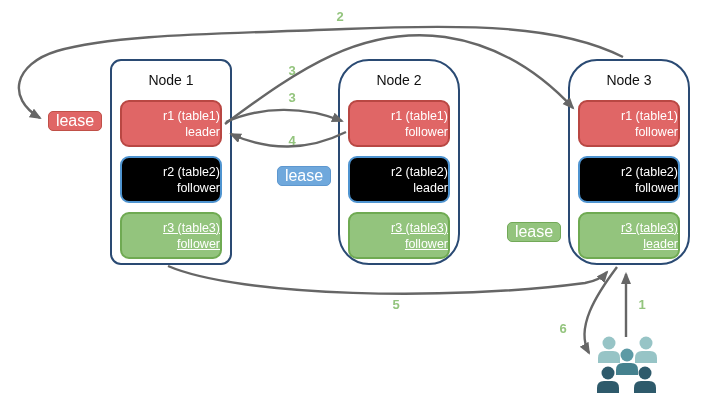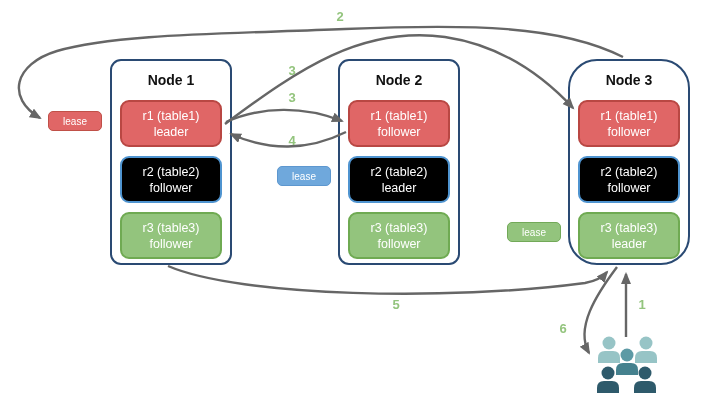--- a/index.html
+++ b/index.html
@@ -19,59 +19,59 @@
     width: 122px;
     height: 206px;
     box-sizing: border-box;
     background: #ffffff;
     border: 2px solid #2a4a73;
     border-radius: 11px;
     padding: 11px 8px 0 8px;
     z-index: 1;
   }
   .node-1 { left: 110px; }
-  .node-2 { left: 338px; }
+  .node-2 { left: 338px; border-radius: 31px; }
   .node-3 { left: 568px; border-radius: 29px; }
   .node-title {
     text-align: center;
     font-size: 14px;
-    font-weight: bold;
+    font-weight: normal;
     color: #111111;
     height: 16px;
     margin-bottom: 12px;
   }
   .replica {
     box-sizing: border-box;
     height: 47px;
     margin-bottom: 9px;
     border-radius: 9px;
     border: 2px solid;
     color: #ffffff;
     font-size: 12.5px;
     line-height: 16px;
     display: flex;
     flex-direction: column;
-    align-items: center;
+    align-items: flex-end;
     justify-content: center;
     text-align: center;
   }
   .replica.red   { background: #e06666; border-color: #b94743; }
   .replica.blue  { background: #000000; border-color: #4f94d0; }
-  .replica.green { background: #93c47d; border-color: #6faa52; }
+  .replica.green { background: #93c47d; border-color: #6faa52; text-decoration: underline; }
 
   
   .lease {
     position: absolute;
     box-sizing: border-box;
     width: 54px;
     height: 20px;
     border-radius: 5px;
     border: 1.5px solid;
     color: #ffffff;
-    font-size: 10px;
+    font-size: 16px;
     display: flex;
     align-items: center;
     justify-content: center;
     z-index: 1;
   }
   .lease-red   { left: 48px;  top: 111px; background: #e06666; border-color: #c05048; }
   .lease-blue  { left: 277px; top: 166px; background: #6fa8dc; border-color: #5d97cf; }
   .lease-green { left: 507px; top: 222px; background: #93c47d; border-color: #72a958; }
 
   

